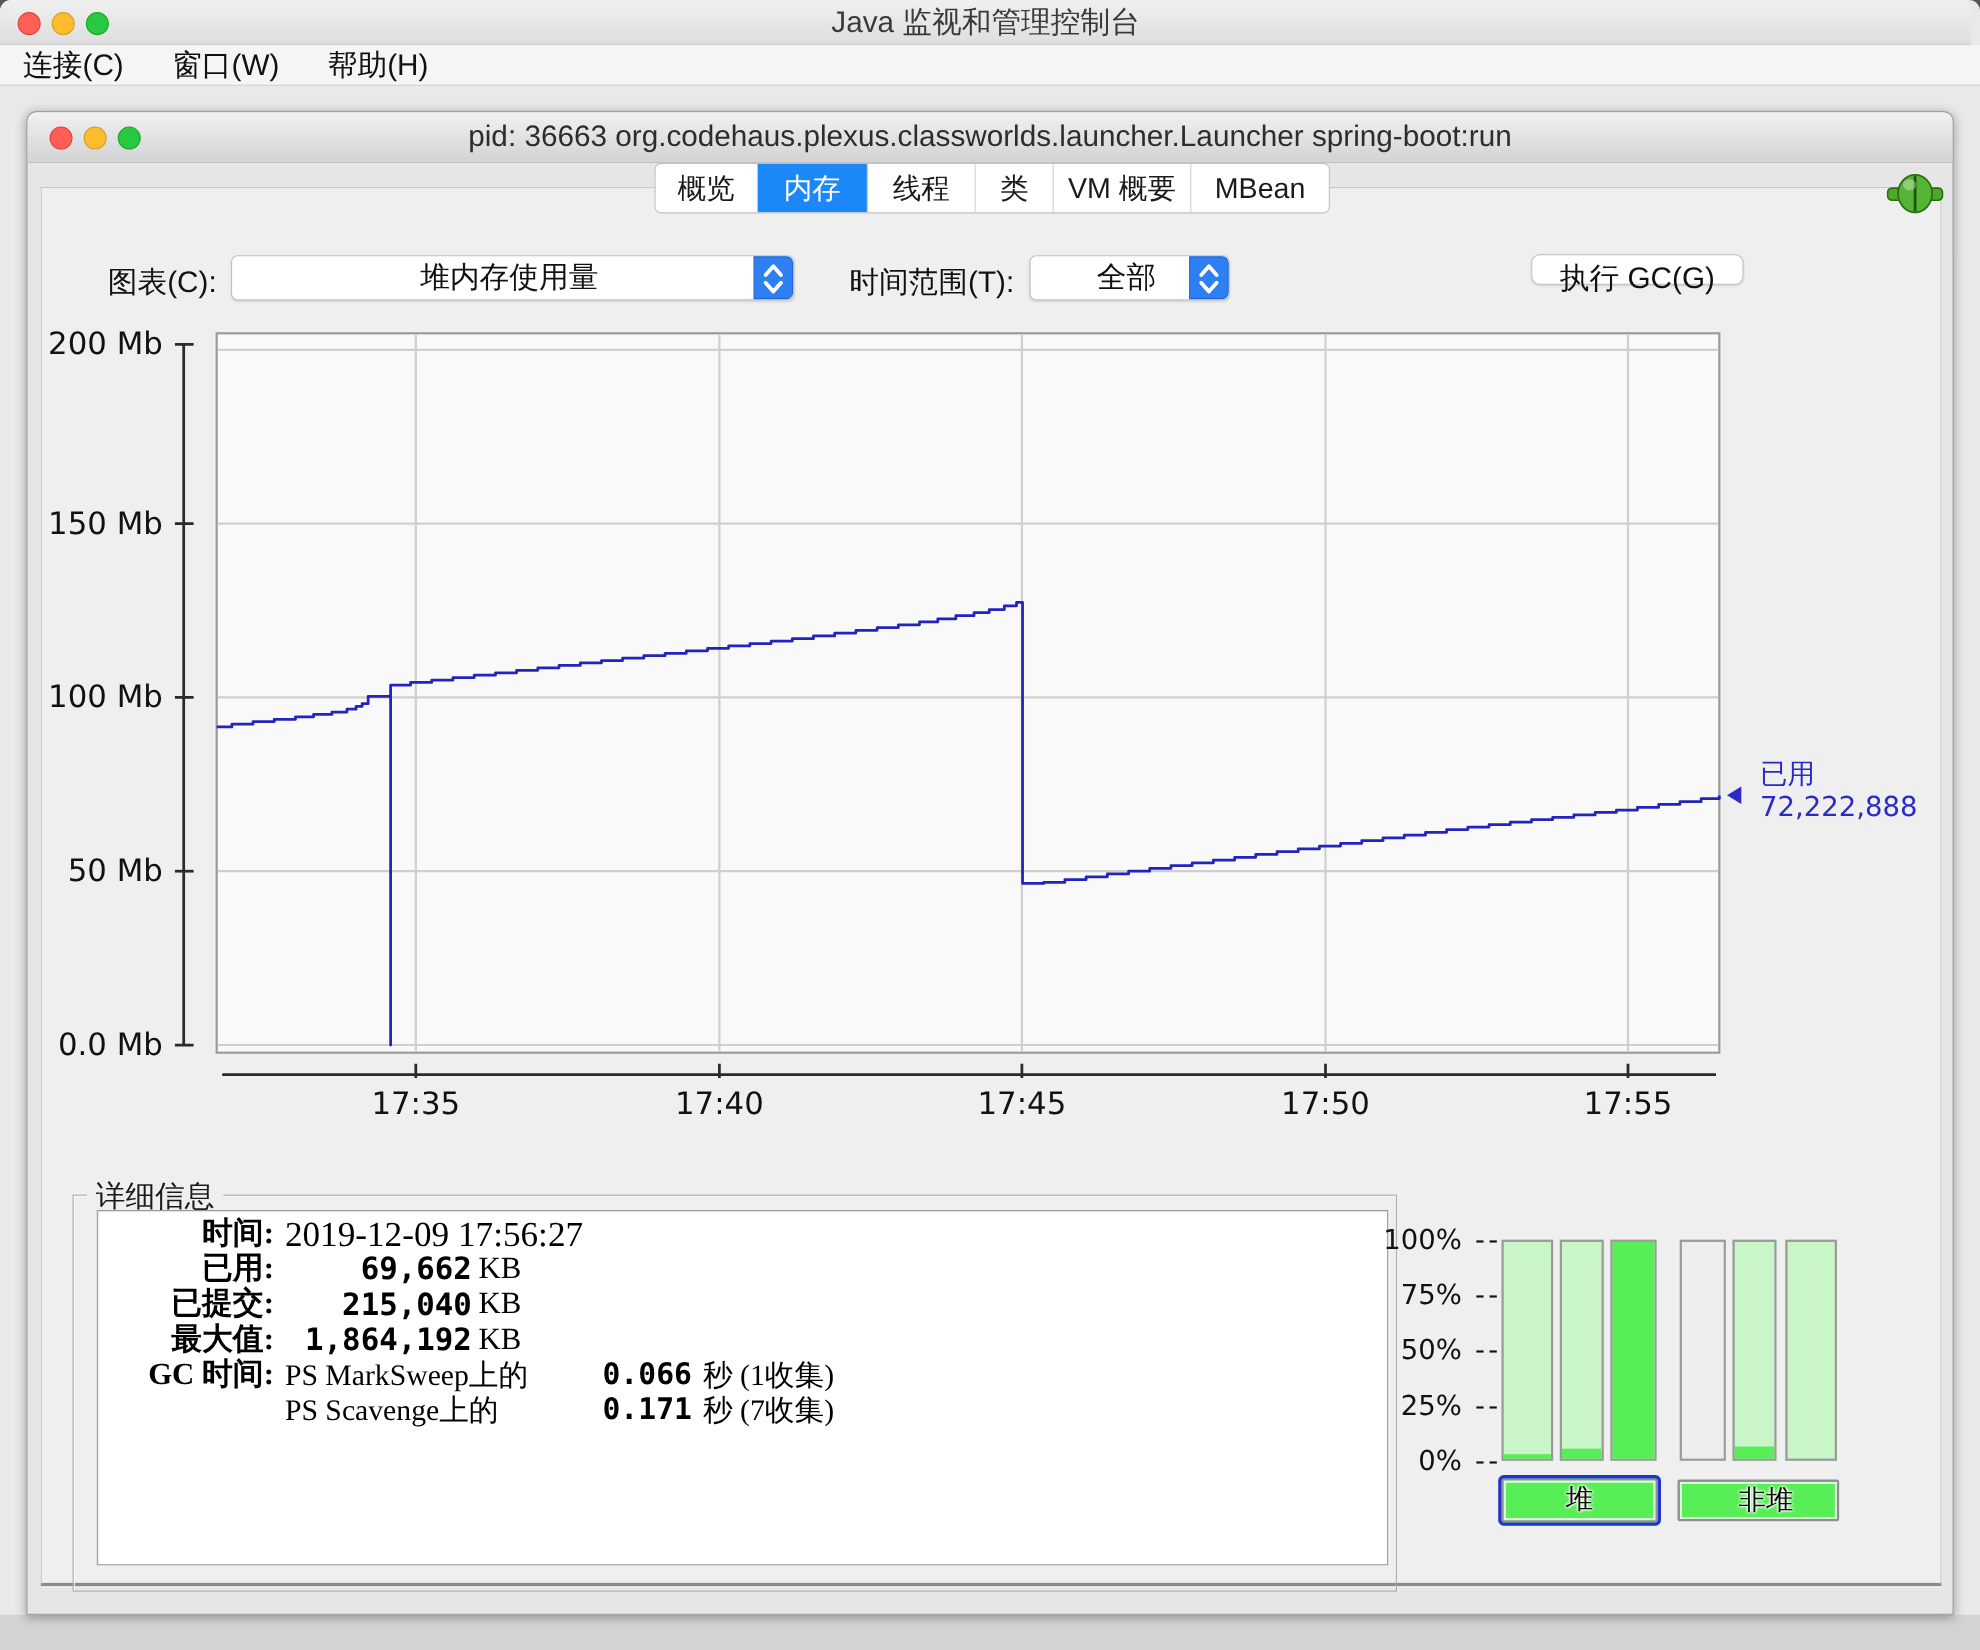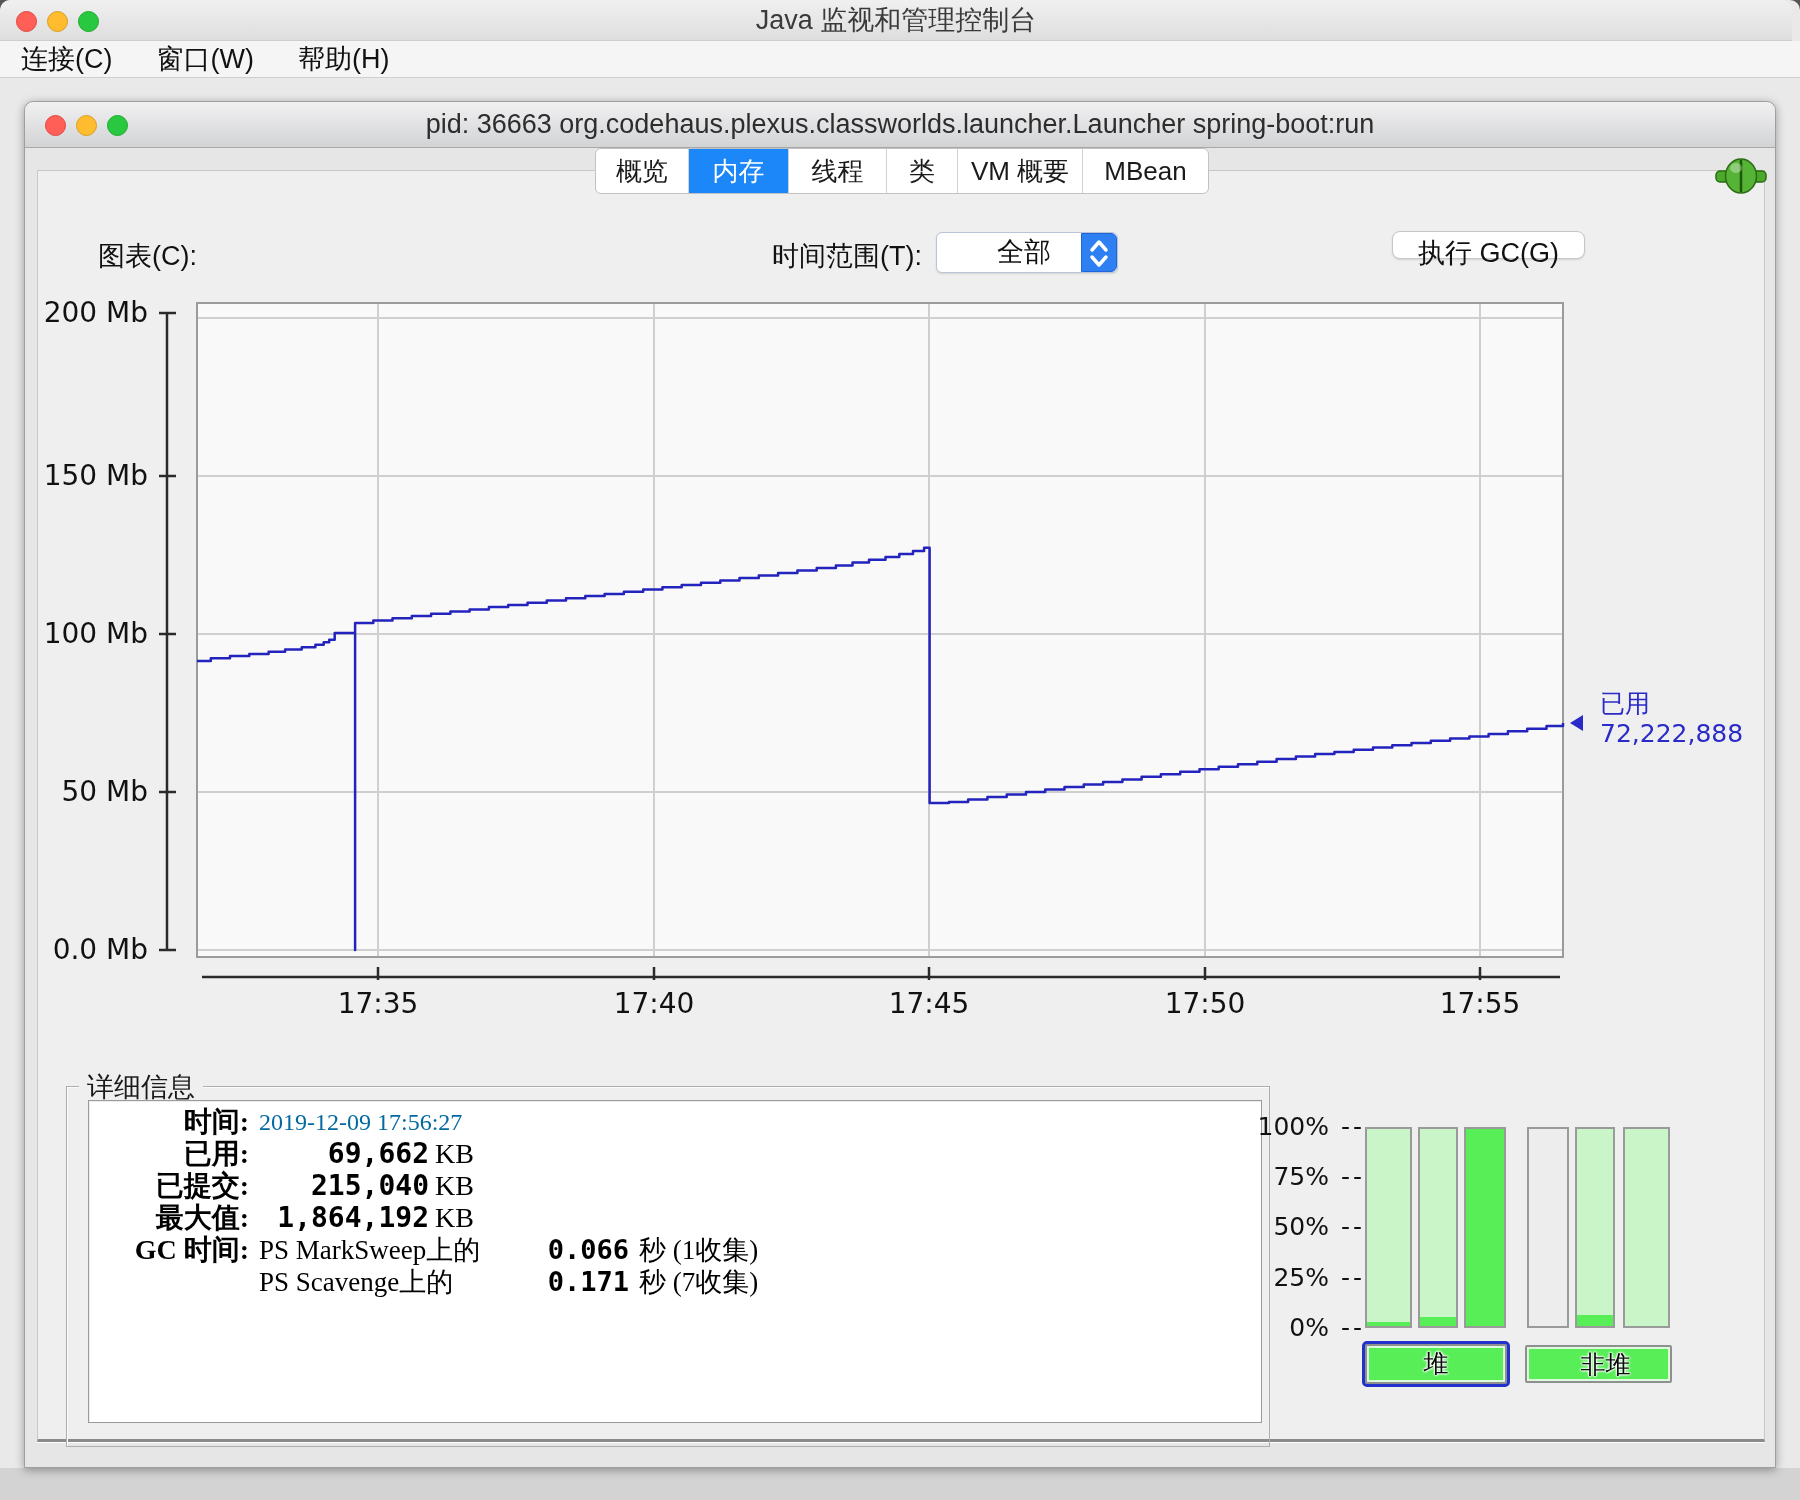--- a/index.html
+++ b/index.html
@@ -70,21 +70,21 @@
   
   .group{position:absolute;left:66px;top:1086px;width:1202px;height:359px;
     border:1px solid #adadad;box-shadow:inset 1px 1px 0 #fbfbfb;}
   .group-legend{position:absolute;left:12px;top:-18px;background:#efefef;padding:0 8px;
     font-size:27px;color:#1a1a1a;}
   .details-box{position:absolute;left:21px;top:13px;width:1174px;height:323px;background:#ffffff;
     border:1px solid #9a9a9a;box-shadow:inset 1px 1px 0 rgba(0,0,0,.07);box-sizing:border-box;padding-top:5px;}
   .drow{display:flex;height:32px;line-height:32px;align-items:flex-end;}
   .dlabel{width:160px;text-align:right;padding-right:10px;font-weight:bold;font-size:28px;
     font-family:"Liberation Serif",serif;color:#000;flex:none;}
-  .dval-serif{font-size:24px;font-family:"Liberation Serif",serif;color:#0369a1;}
+  .dval-serif{font-size:32px;font-family:"Liberation Serif",serif;color:#000000;}
   .dnum{display:inline-block;width:170px;text-align:right;font-size:28px;font-weight:bold;
     font-family:"DejaVu Sans Mono",monospace;color:#000;}
   .dunit{font-size:28px;font-family:"Liberation Serif",serif;padding-left:6px;}
   .gcname{display:inline-block;width:250px;font-size:27px;font-family:"Liberation Serif",serif;}
   .gcnum{display:inline-block;width:120px;text-align:right;font-size:27px;font-weight:bold;
     font-family:"DejaVu Sans Mono",monospace;}
   .gcsuffix{font-size:27px;font-family:"Liberation Serif",serif;padding-left:10px;}
 
   
   .pct-row{position:absolute;left:1233px;width:132px;height:30px;line-height:30px;display:flex;
@@ -146,20 +146,29 @@
     <svg class="plug" viewBox="0 0 52 38">
       <rect x="1" y="14" width="50" height="11" rx="4" fill="#4aa82a" stroke="#2a6c10" stroke-width="1.5"></rect>
       <ellipse cx="26" cy="19" rx="15.5" ry="17" fill="#55b335" stroke="#2a6c10" stroke-width="1.5"></ellipse>
       <path d="M26 3 V35" stroke="#1d5708" stroke-width="2.5"></path>
       <ellipse cx="21" cy="11" rx="6" ry="5" fill="rgba(255,255,255,0.35)"></ellipse>
     </svg>
   </div>
 
   <div class="abs ctl-label" style="left:98px;top:238px;">图表(C):</div>
 
+  <div class="abs mac-select" style="left:210px;top:232px;width:512px;height:41px;">
+    <div class="sel-text">堆内存使用量</div>
+    <div class="chev-box">
+      <svg width="34" height="39" viewBox="0 0 34 39">
+          <path d="M10 16 L17 8 L24 16" fill="none" stroke="#fff" stroke-width="3.5" stroke-linecap="round" stroke-linejoin="round"></path>
+          <path d="M10 23 L17 31 L24 23" fill="none" stroke="#fff" stroke-width="3.5" stroke-linecap="round" stroke-linejoin="round"></path>
+        </svg>
+    </div>
+  </div>
 
   <div class="abs ctl-label" style="left:772px;top:238px;">时间范围(T):</div>
 
   <div class="abs mac-select" style="left:936px;top:232px;width:182px;height:41px;">
     <div class="sel-text">全部</div>
     <div class="chev-box">
       <svg width="34" height="39" viewBox="0 0 34 39">
           <path d="M10 16 L17 8 L24 16" fill="none" stroke="#fff" stroke-width="3.5" stroke-linecap="round" stroke-linejoin="round"></path>
           <path d="M10 23 L17 31 L24 23" fill="none" stroke="#fff" stroke-width="3.5" stroke-linecap="round" stroke-linejoin="round"></path>
         </svg>

